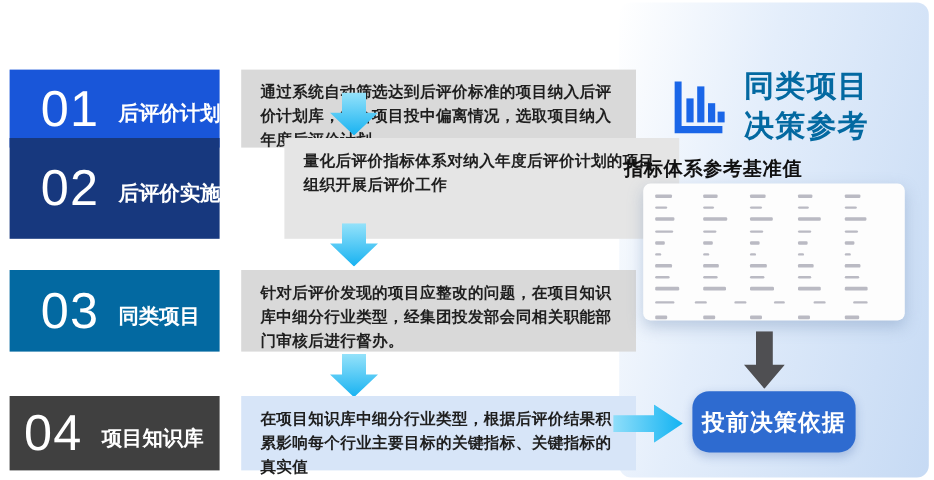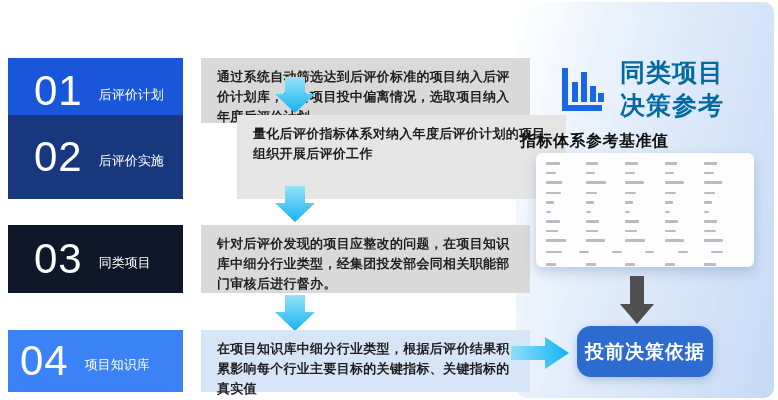--- a/index.html
+++ b/index.html
@@ -7,21 +7,21 @@
   #stage{position:relative;width:778px;height:400px;background:#ffffff;overflow:hidden;}
 
   
   .step-row{position:absolute;left:0;}
   .step-block{
     position:absolute;left:8px;width:175px;height:100%;
     display:flex;align-items:center;gap:16px;padding-left:26px;box-sizing:border-box;
     color:#ffffff;
   }
   .step-number{font-size:42px;font-weight:400;letter-spacing:1px;line-height:1;}
-  .step-label{font-size:13px;font-weight:400;padding-top:8px;white-space:nowrap;}
+  .step-label{font-size:17px;font-weight:700;padding-top:8px;white-space:nowrap;}
   .step-desc{
     position:absolute;left:201px;width:329px;height:100%;
     box-sizing:border-box;padding:9px 14px 8px 16px;
     font-size:13px;font-weight:600;color:#1f1f1f;line-height:1.55;
     letter-spacing:.3px;
   }
   .flow-arrow{position:absolute;left:273px;width:44px;height:36px;}
 
   
   #side-panel{
@@ -86,33 +86,33 @@
       <span class="step-label">后评价实施</span>
     </div>
     <div class="step-desc" style="background: #e5e5e5; margin-left: 36px;">量化后评价指标体系对纳入年度后评价计划的项目组织开展后评价工作</div>
   </div>
 
   <svg class="flow-arrow" style="top:186px" viewBox="0 0 44 36">
     <path d="M12 0 h20 v17 h10 L22 36 2 17 h10 Z" fill="url(#cyanDown)"></path>
   </svg>
 
   <div class="step-row" style="top:225px;width:778px;height:68px;">
-    <div class="step-block" style="background: #0f172a;">
+    <div class="step-block" style="background: #0369a1;">
       <span class="step-number">03</span>
       <span class="step-label">同类项目</span>
     </div>
     <div class="step-desc" style="background: rgb(217, 217, 217);">针对后评价发现的项目应整改的问题，在项目知识库中细分行业类型，经集团投发部会同相关职能部门审核后进行督办。</div>
   </div>
 
   <svg class="flow-arrow" style="top:295px" viewBox="0 0 44 36">
     <path d="M12 0 h20 v17 h10 L22 36 2 17 h10 Z" fill="url(#cyanDown)"></path>
   </svg>
 
   <div class="step-row" style="top:330px;width:778px;height:62px;">
-    <div class="step-block" style="background: #3b82f6; padding-left: 12px;">
+    <div class="step-block" style="background: #404040; padding-left: 12px;">
       <span class="step-number">04</span>
       <span class="step-label">项目知识库</span>
     </div>
     <div class="step-desc" style="background: rgb(215, 229, 248);">在项目知识库中细分行业类型，根据后评价结果积累影响每个行业主要目标的关键指标、关键指标的真实值</div>
   </div>
 
   <div id="side-header">
     <svg width="42" height="46" viewBox="0 0 42 46">
       <path d="M3 2 v40 h37" stroke="#1a66e8" stroke-width="6" fill="none"></path>
       <rect x="10" y="16" width="6" height="20" fill="#1a66e8"></rect>

